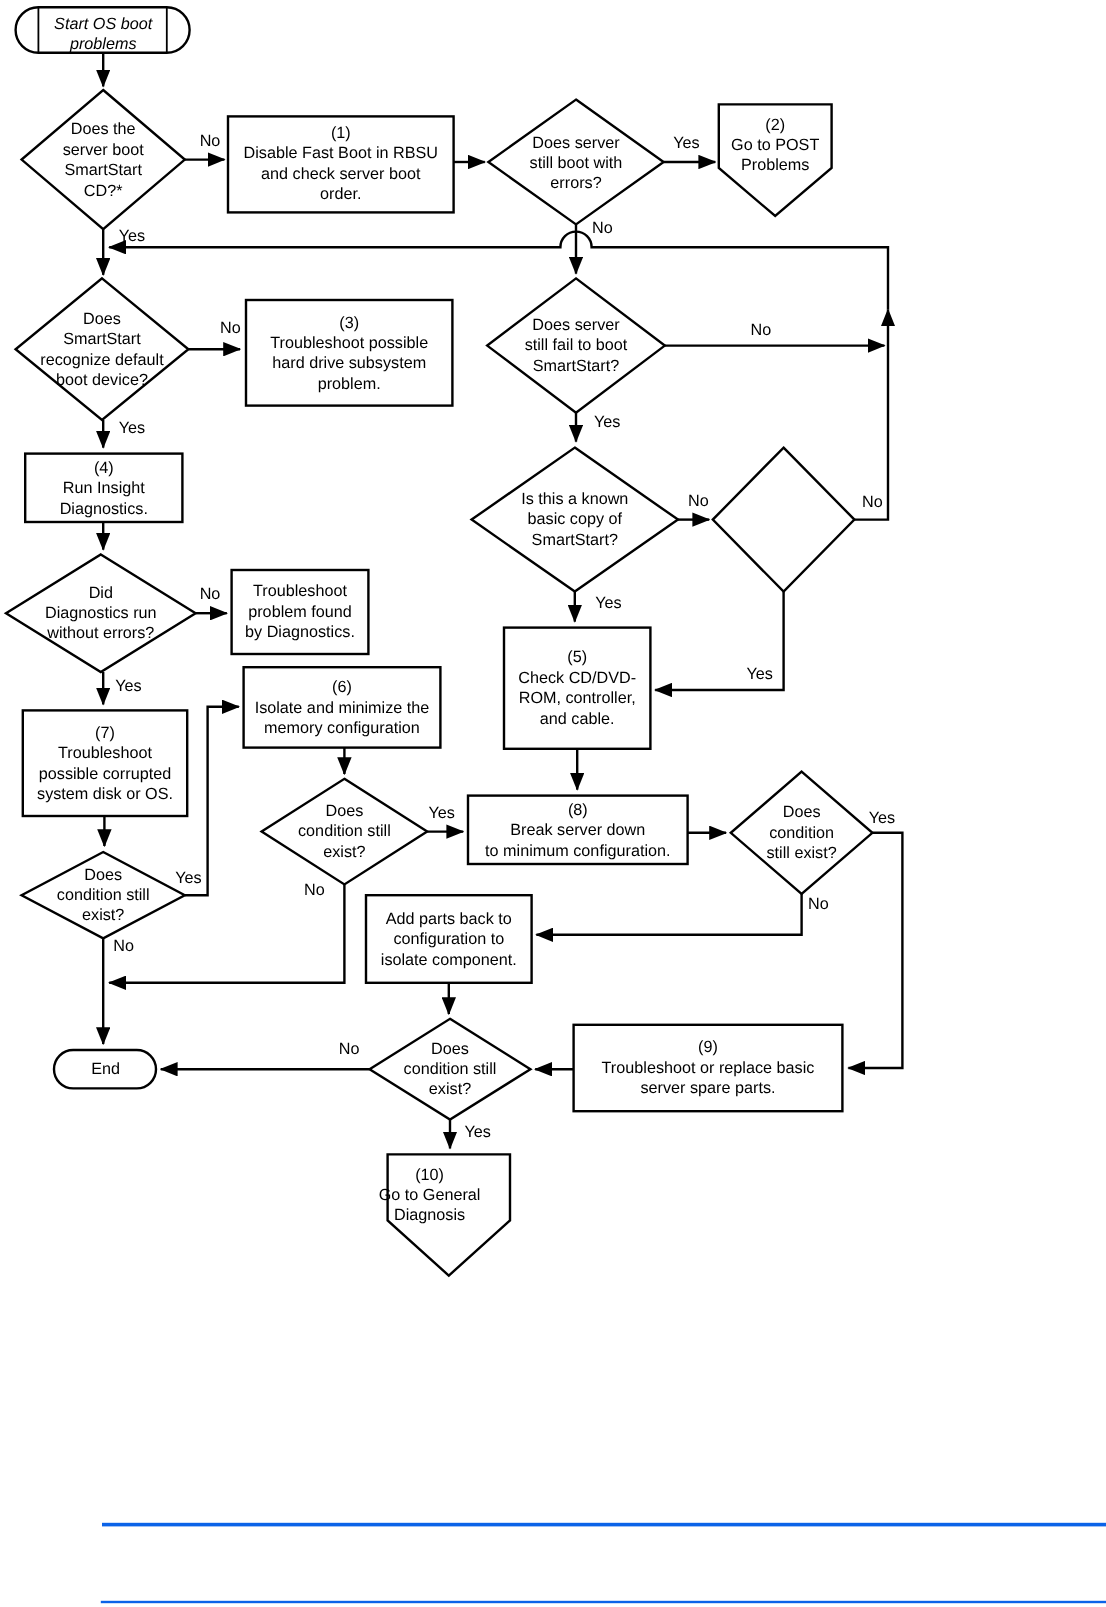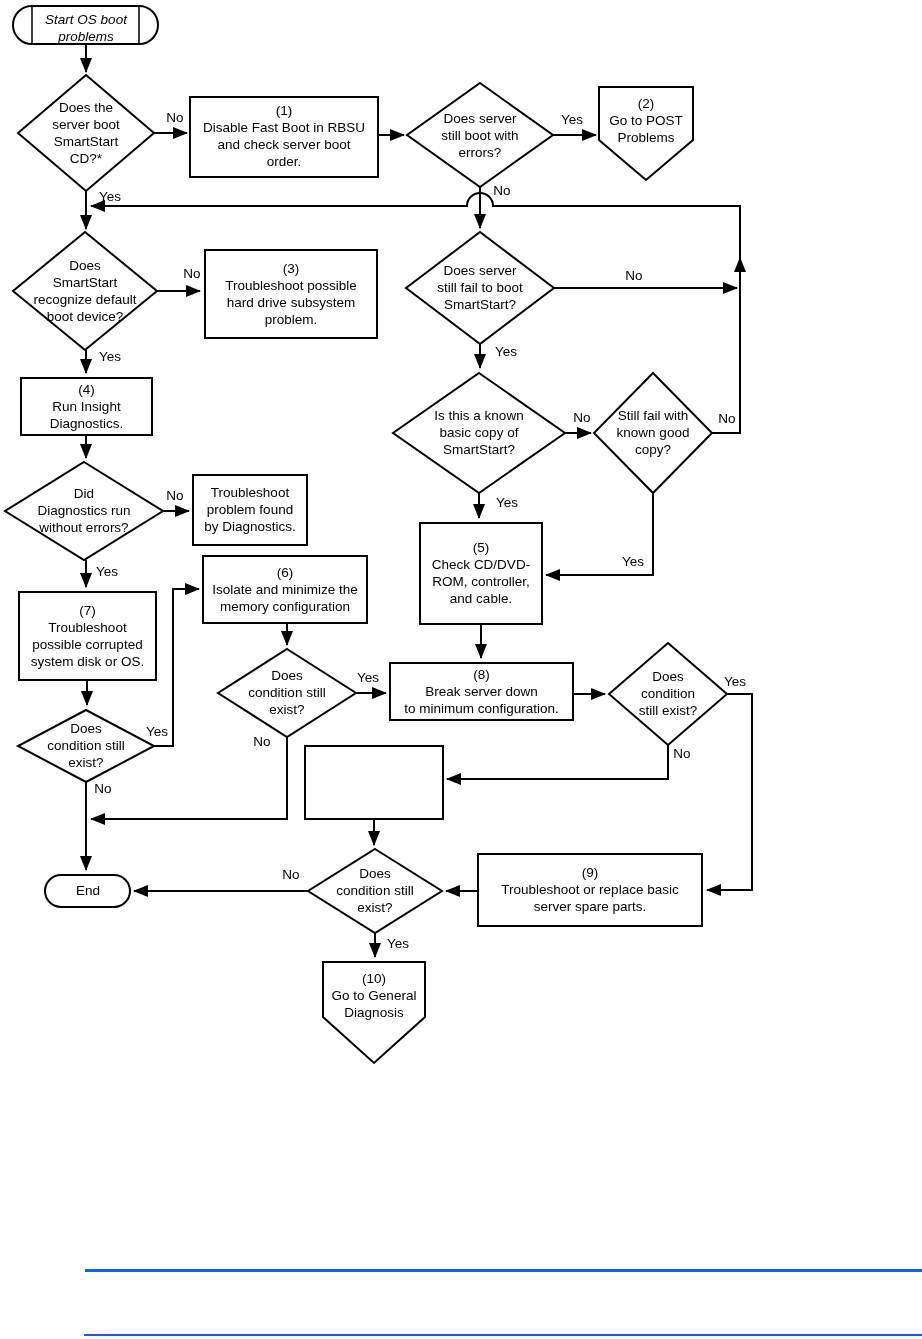--- a/index.html
+++ b/index.html
@@ -172,25 +172,20 @@
     <div>still fail to boot</div>
     <div>SmartStart?</div>
   </div>
 
   <div class="nl" style="left:399px;top:407px;width:160px;">
     <div>Is this a known</div>
     <div>basic copy of</div>
     <div>SmartStart?</div>
   </div>
 
-  <div class="nl" style="left:598px;top:407px;width:110px;">
-    <div>Still fail with</div>
-    <div>known good</div>
-    <div>copy?</div>
-  </div>
 
   <div class="nl" style="left:422px;top:539px;width:118px;">
     <div>(5)</div>
     <div>Check CD/DVD-</div>
     <div>ROM, controller,</div>
     <div>and cable.</div>
   </div>
 
   <div class="nl" style="left:205px;top:564px;width:160px;">
     <div>(6)</div>
@@ -215,38 +210,43 @@
     <div>condition</div>
     <div>still exist?</div>
   </div>
 
   <div class="nl" style="left:26px;top:720px;width:120px;">
     <div>Does</div>
     <div>condition still</div>
     <div>exist?</div>
   </div>
 
+  <div class="nl" style="left:307px;top:757px;width:134px;">
+    <div>Add parts back to</div>
+    <div>configuration to</div>
+    <div>isolate component.</div>
+  </div>
 
   <div class="nl" style="left:480px;top:864px;width:220px;">
     <div>(9)</div>
     <div>Troubleshoot or replace basic</div>
     <div>server spare parts.</div>
   </div>
 
   <div class="nl" style="left:315px;top:865px;width:120px;">
     <div>Does</div>
     <div>condition still</div>
     <div>exist?</div>
   </div>
 
   <div class="nl" style="left:48px;top:882px;width:80px;">
     <div>End</div>
   </div>
 
-  <div class="nl" style="left:326px;top:970px;width:96px;">
+  <div class="nl" style="left:310px;top:970px;width:96px;">
     <div>(10)</div>
     <div>Go to General</div>
     <div>Diagnosis</div>
   </div>
 
   <span class="el" style="left:175px;top:117px;">No</span>
   <span class="el" style="left:110px;top:196px;">Yes</span>
   <span class="el" style="left:572px;top:119px;">Yes</span>
   <span class="el" style="left:502px;top:190px;">No</span>
   <span class="el" style="left:192px;top:273px;">No</span>

